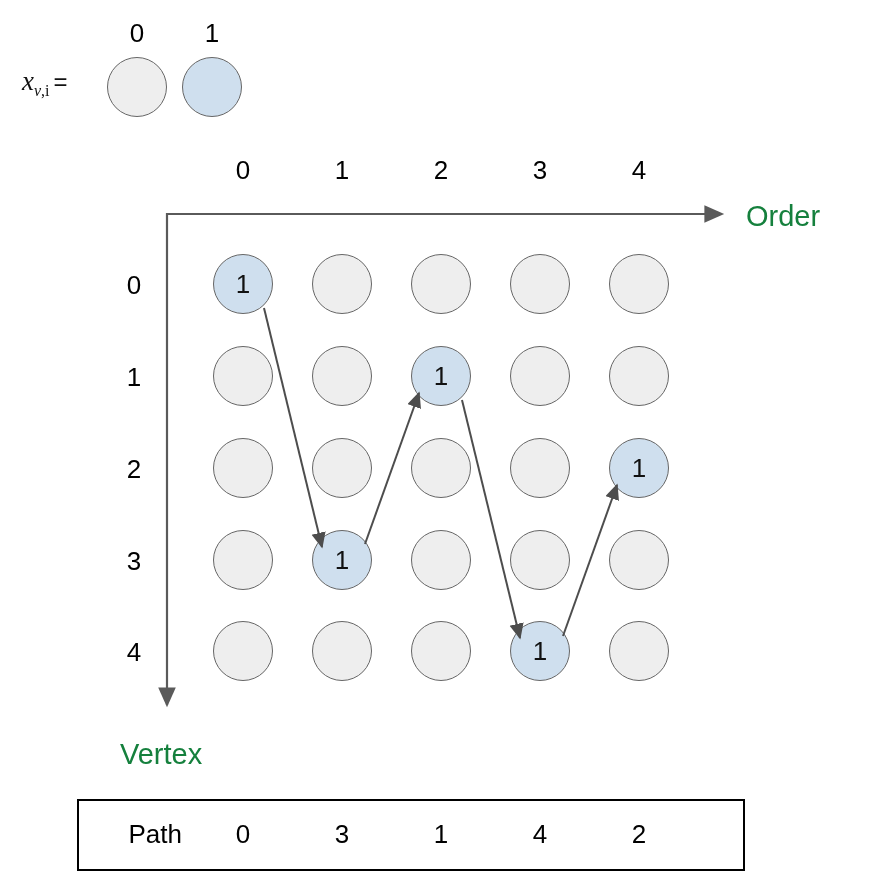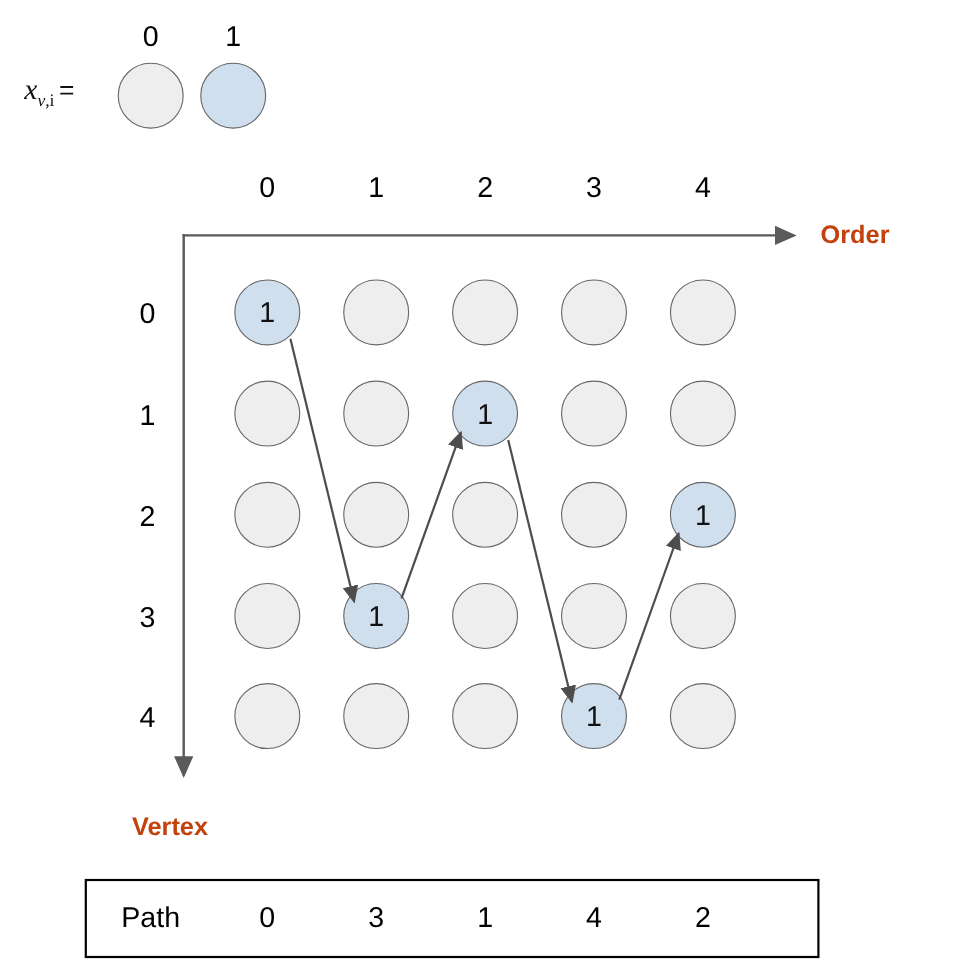--- a/index.html
+++ b/index.html
@@ -82,24 +82,23 @@
   }
   .row-head {
     position: absolute;
     width: 40px;
     text-align: center;
     font-size: 26px;
     color: #000;
   }
   .axis-name {
     position: absolute;
-    font-size: 23px;
-    color: #c2410c;
+    font-size: 29px;
+    color: #15803d;
     white-space: nowrap;
-    font-weight: bold;
   }
 
   
   .path-box {
     position: absolute;
     left: 77px;
     top: 799px;
     width: 668px;
     height: 72px;
     border: 2px solid #000000;
@@ -109,21 +108,21 @@
   .path-cell {
     position: absolute;
     font-size: 26px;
     color: #000;
     text-align: center;
     top: 819px;
   }
   .path-title {
     left: 92px;
     width: 90px;
-    text-align: center;
+    text-align: right;
   }
   svg.overlay {
     position: absolute;
     left: 0; top: 0;
     width: 876px;
     height: 888px;
     pointer-events: none;
   }
 </style>
 </head>

